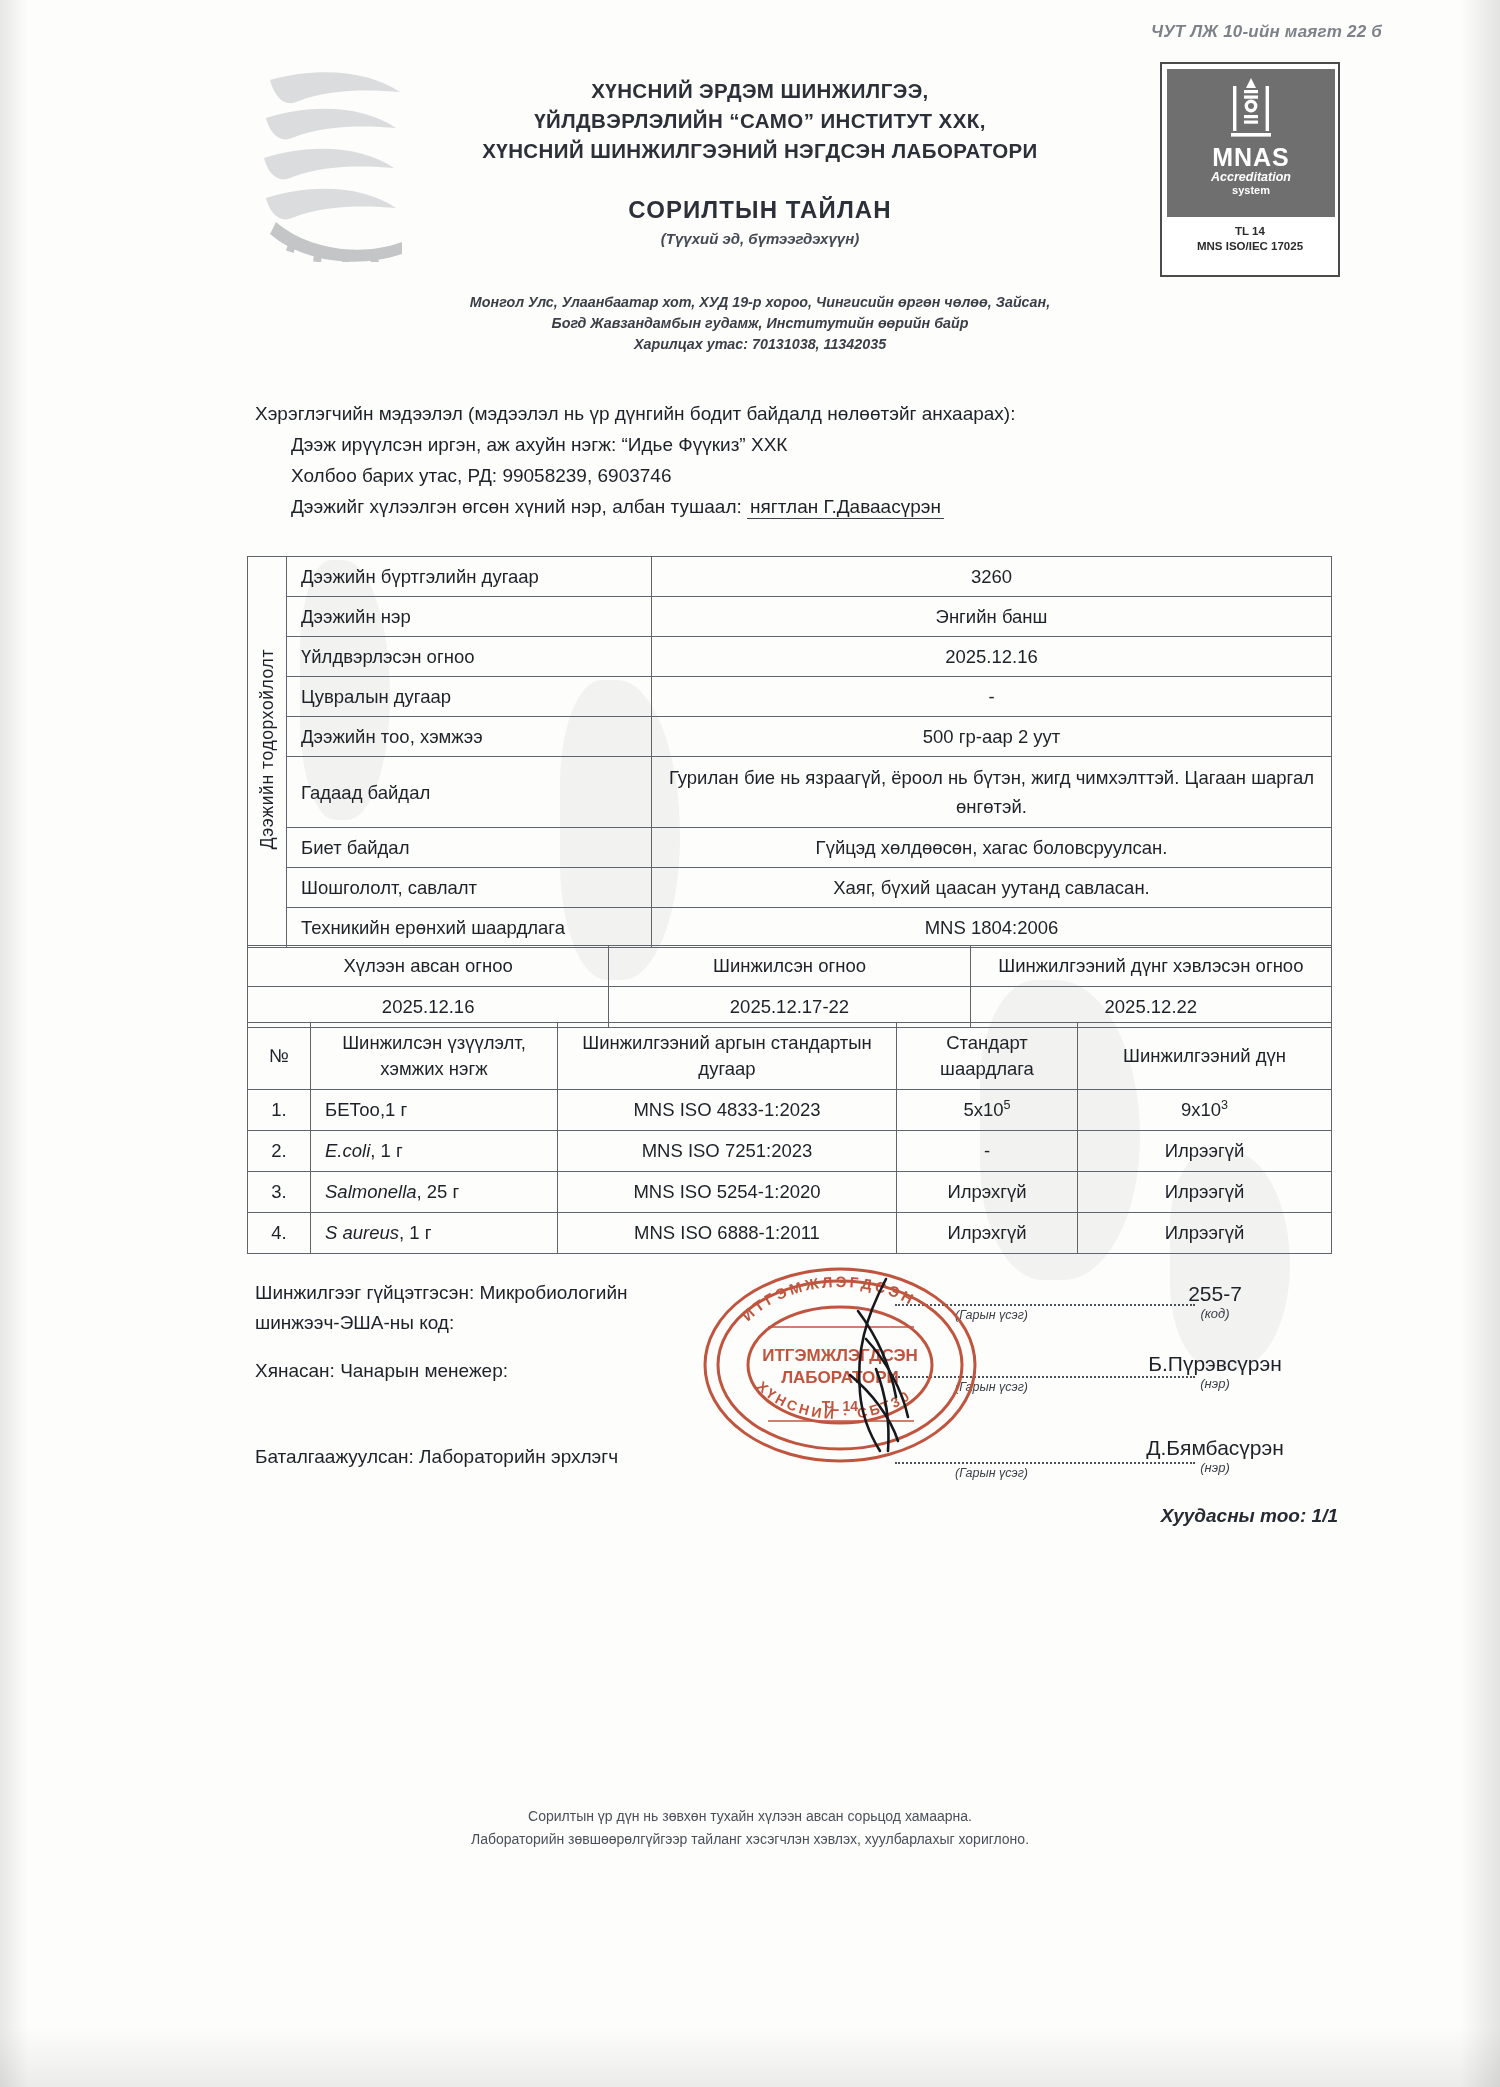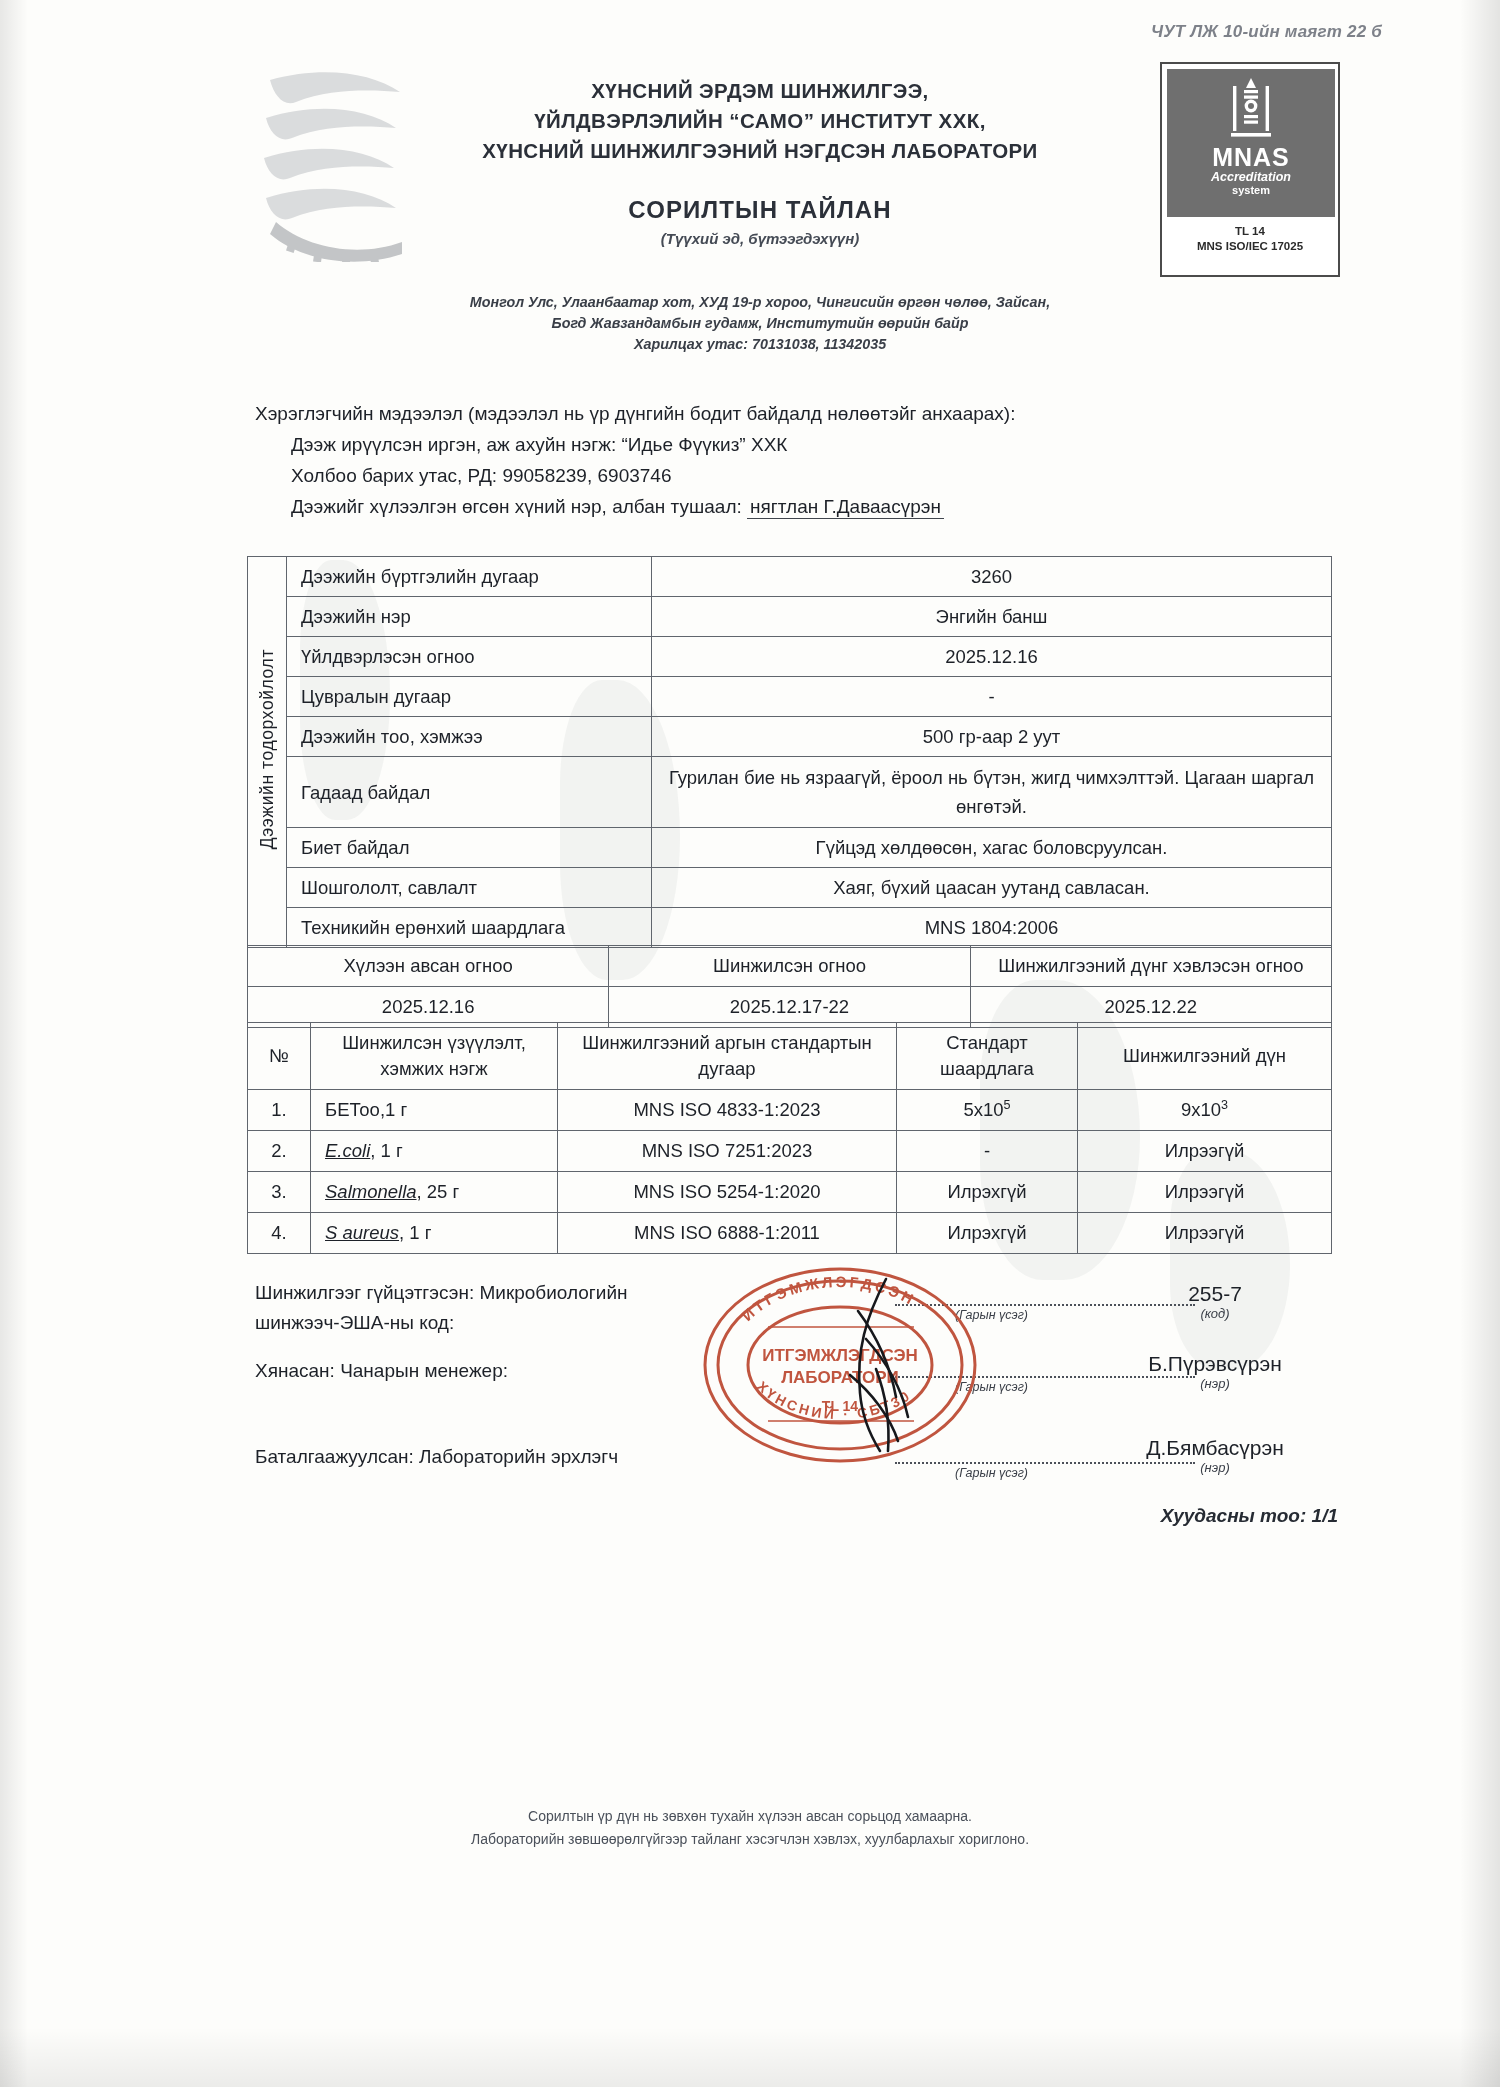--- a/index.html
+++ b/index.html
@@ -254,21 +254,21 @@
   .tbl-results th { text-align: center; line-height: 26px; padding: 7px 4px; }
   .tbl-results td { height: 32px; text-align: center; }
   .col-no { width: 54px; }
   .col-param { width: 238px; }
   .col-method { width: 330px; }
   .col-std { width: 172px; }
   .td-param {
     text-align: left !important;
     padding-left: 14px;
   }
-  .sci { font-style: italic; text-decoration: underline; }
+  .sci { font-style: italic; }
   sup { font-size: 0.68em; }
 
   
   .sig {
     position: absolute;
     left: 255px;
     top: 1278px;
     width: 1080px;
     font-size: 19px;
     color: #1d2128;

